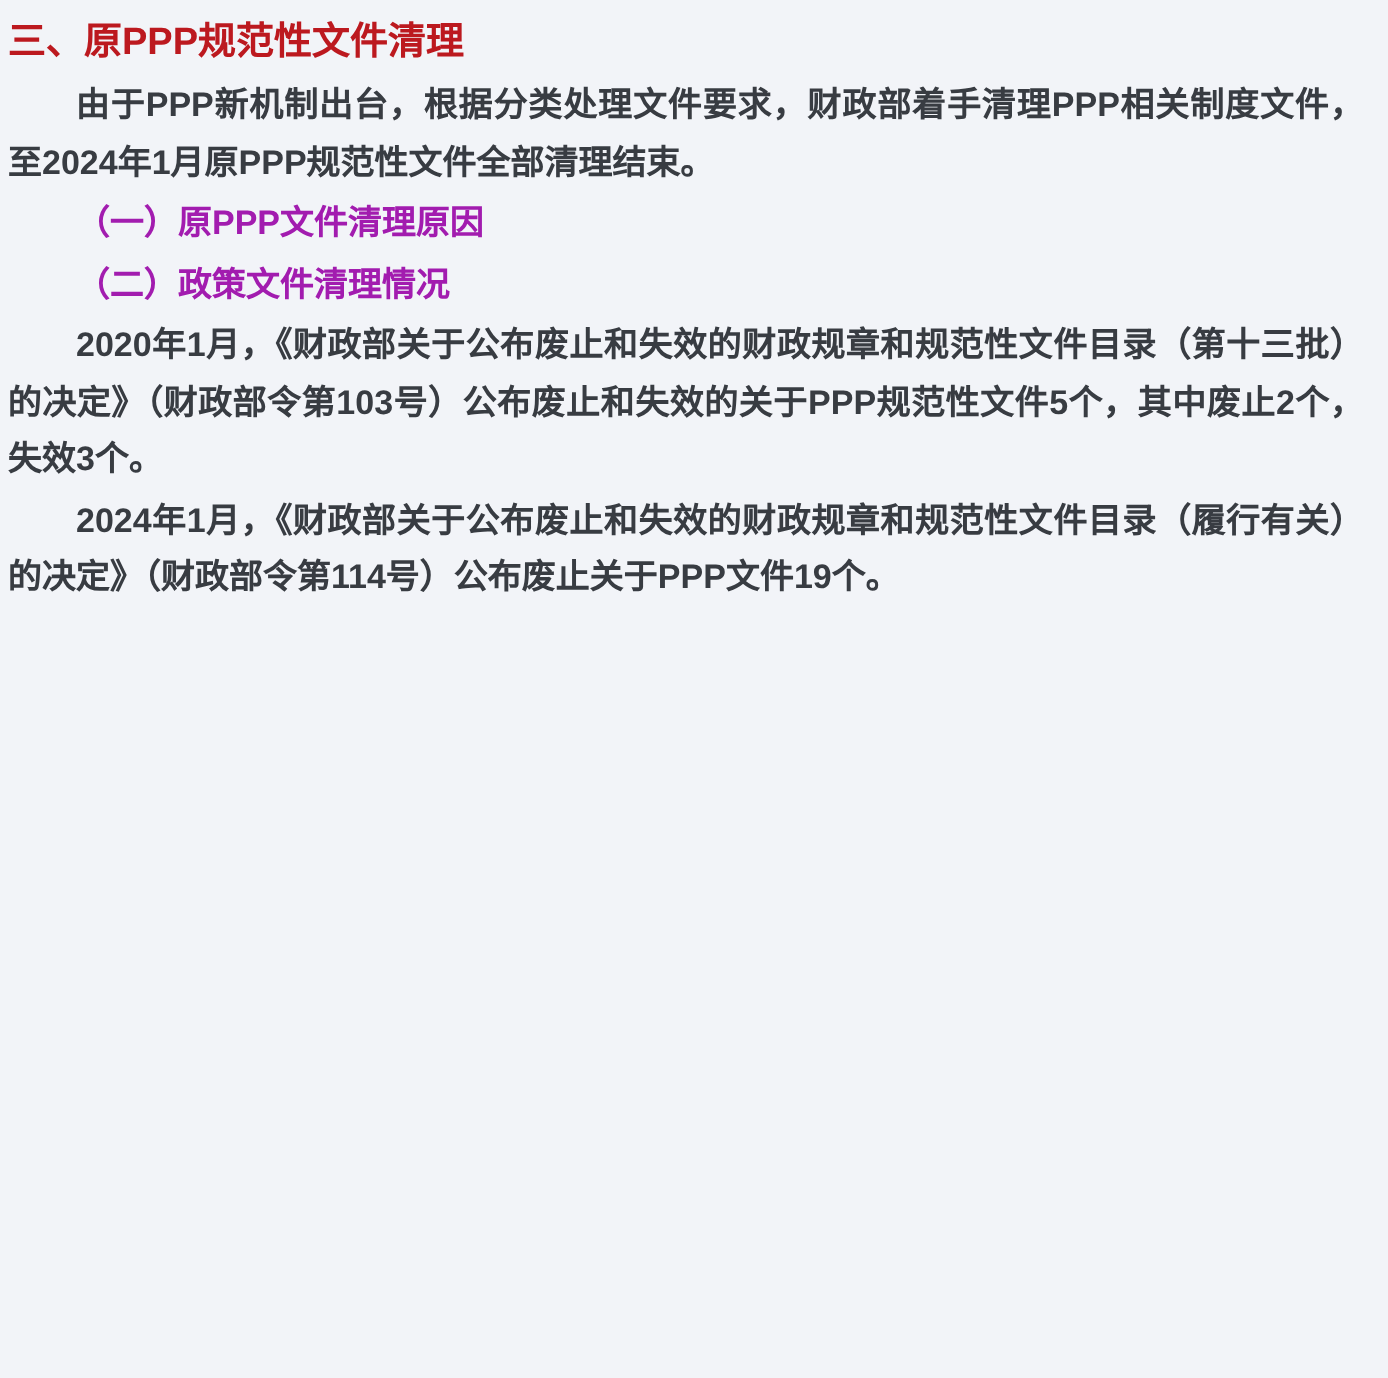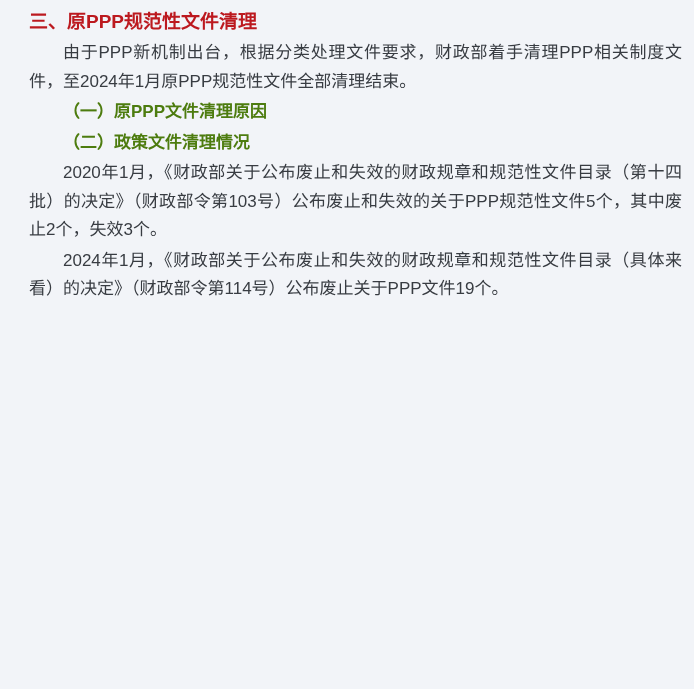--- a/index.html
+++ b/index.html
@@ -7,48 +7,49 @@
     padding: 0;
     width: 694px;
     height: 689px;
     overflow: hidden;
     background: #f2f4f8;
   }
   .doc {
     box-sizing: border-box;
     width: 694px;
     height: 689px;
-    padding: 7px 12px 6px 29px;
+    padding: 7px 12px 6px 4px;
     font-family: "Liberation Sans", "DejaVu Sans", sans-serif;
     font-size: 17px;
     line-height: 28.5px;
     color: #383c42;
     text-align: justify;
   }
   .heading {
     margin: 0 0 3px 0;
     font-size: 19px;
     line-height: 29px;
     font-weight: bold;
     color: #bc191f;
     text-align: left;
   }
   p {
     margin: 0 0 2px 0;
     text-indent: 2em;
+    font-weight: bold;
   }
   p.sub {
     font-weight: bold;
-    color: #4d7c0f;
+    color: #a21caf;
     text-align: left;
   }
 </style>
 </head>
 <body>
 
 <div class="doc">
   <h1 class="heading">三、原PPP规范性文件清理</h1>
   <p class="body">由于PPP新机制出台，根据分类处理文件要求，财政部着手清理PPP相关制度文件，至2024年1月原PPP规范性文件全部清理结束。</p>
   <p class="sub">（一）原PPP文件清理原因</p>
   <p class="sub">（二）政策文件清理情况</p>
-  <p class="body">2020年1月，《财政部关于公布废止和失效的财政规章和规范性文件目录（第十四批）的决定》（财政部令第103号）公布废止和失效的关于PPP规范性文件5个，其中废止2个，失效3个。</p>
-  <p class="body">2024年1月，《财政部关于公布废止和失效的财政规章和规范性文件目录（具体来看）的决定》（财政部令第114号）公布废止关于PPP文件19个。</p>
+  <p class="body">2020年1月，《财政部关于公布废止和失效的财政规章和规范性文件目录（第十三批）的决定》（财政部令第103号）公布废止和失效的关于PPP规范性文件5个，其中废止2个，失效3个。</p>
+  <p class="body">2024年1月，《财政部关于公布废止和失效的财政规章和规范性文件目录（履行有关）的决定》（财政部令第114号）公布废止关于PPP文件19个。</p>
 </div>
 
 </body></html>

